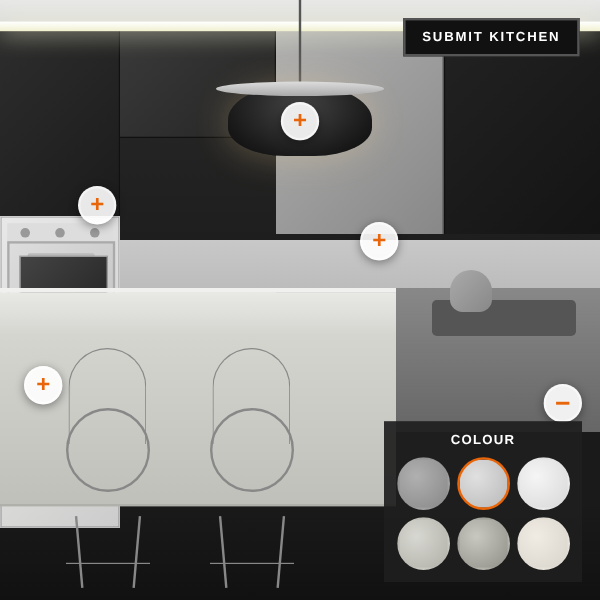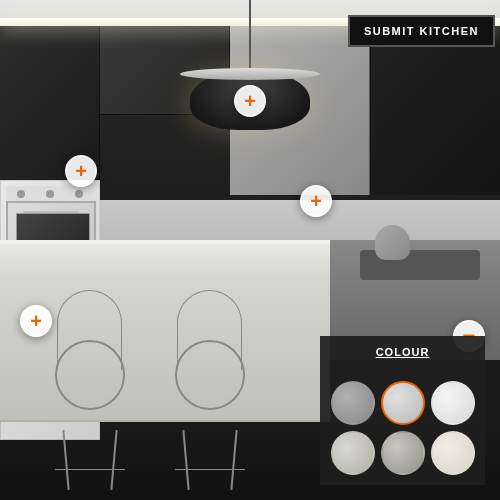--- a/index.html
+++ b/index.html
@@ -344,21 +344,21 @@
       right: 0;
       height: 80px;
       background: linear-gradient(180deg, #1a1a1a 0%, #111 100%);
       z-index: 3;
     }
 
     
     .submit-btn {
       position: absolute;
       top: 15px;
-      right: 5px;
+      right: 17px;
       background: #111;
       color: #fff;
       border: 2px solid #555;
       padding: 8px 14px;
       font-size: 11px;
       font-weight: 700;
       letter-spacing: 1.5px;
       text-transform: uppercase;
       cursor: pointer;
       z-index: 100;
@@ -432,22 +432,21 @@
       z-index: 60;
       width: 165px;
     }
 
     .colour-label {
       color: #fff;
       font-size: 11px;
       font-weight: 700;
       letter-spacing: 1px;
       text-align: center;
-      margin-bottom: 23px;
-      text-decoration: underline;
+      margin-bottom: 8px;
     }
 
     .colour-grid {
       display: grid;
       grid-template-columns: repeat(3, 44px);
       gap: 6px;
       justify-content: center;
     }
 
     .colour-swatch {

